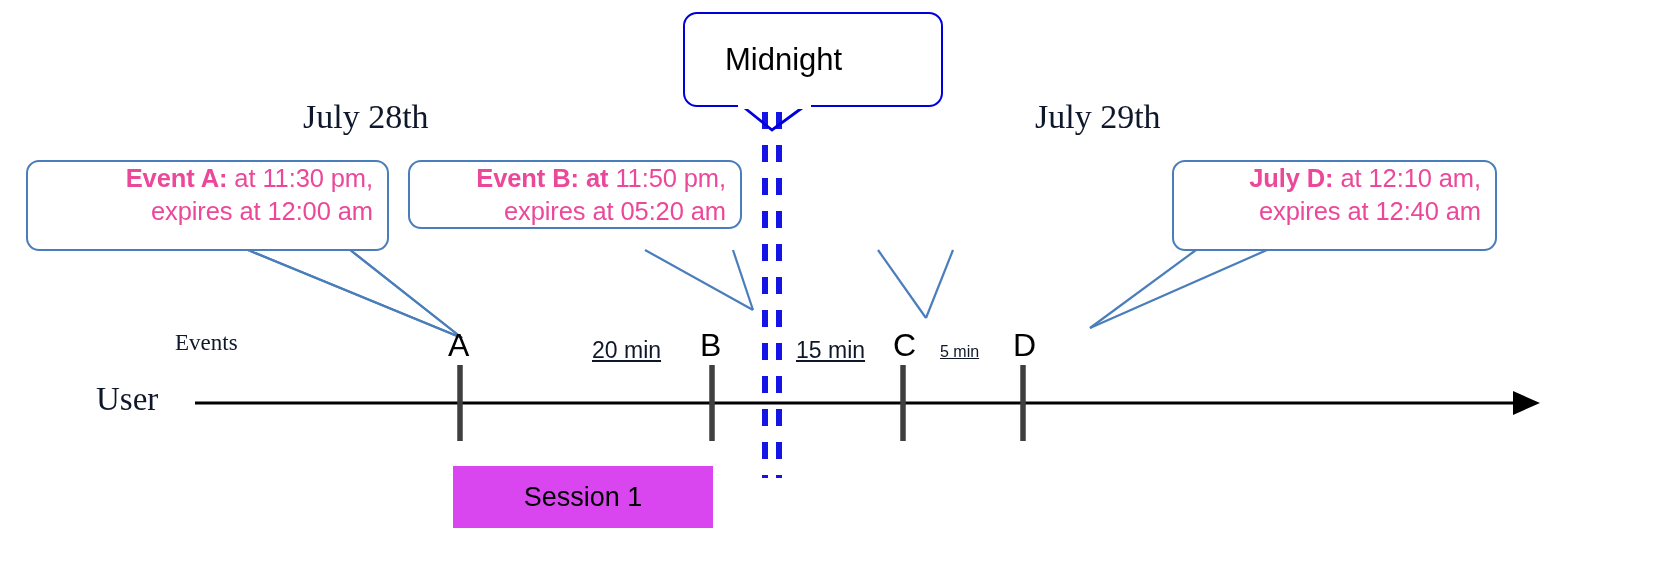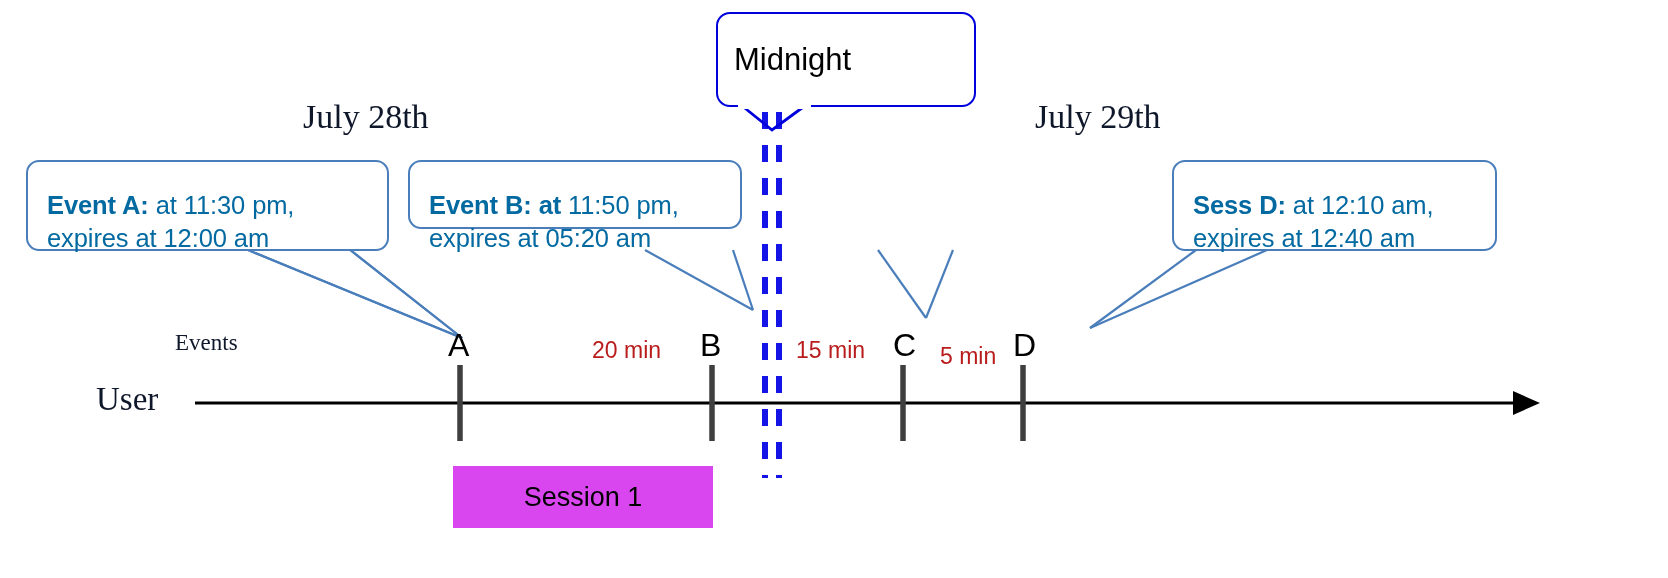--- a/index.html
+++ b/index.html
@@ -14,71 +14,72 @@
   #stage{position:absolute;left:0;top:0;width:1668px;height:578px;}
   .svg-layer{position:absolute;left:0;top:0;width:1668px;height:578px;pointer-events:none;}
 
   
   .callout{
     position:absolute;
     box-sizing:border-box;
     border:2.2px solid #4a7ebb;
     border-radius:13px;
     background:#ffffff;
-    color:#0369a1;
+    color:#ec4899;
     font-size:25.5px;
     line-height:1.30;
-    padding:27px 14px 6px 19px;
+    padding:0 14px 6px 19px;
     letter-spacing:-0.1px;
     white-space:nowrap;
     z-index:5;
+    text-align:right;
   }
   .callout b{font-weight:bold;}
 
   #cal-a{left:26px;  top:160px; width:363px; height:91px;}
   #cal-b{left:408px; top:160px; width:334px; height:69px;}
   #cal-c{left:812px; top:160px; width:335px; height:91px;}
   #cal-d{left:1172px;top:160px; width:325px; height:91px;}
 
   #cal-midnight{
     position:absolute;
-    left:716px; top:12px; width:260px; height:95px;
+    left:683px; top:12px; width:260px; height:95px;
     box-sizing:border-box;
     border:2.6px solid #0000dd;
     border-radius:14px;
     background:#ffffff;
     z-index:6;
     font-size:31px;
     color:#000;
     display:flex;align-items:center;
-    padding-left:16px;
+    padding-left:40px;
   }
   
   #midnight-tail-mask{
     position:absolute;left:738px;top:100px;width:73px;height:9px;
     background:#ffffff;z-index:7;
   }
 
   
   .lbl{position:absolute;color:#0f172a;white-space:nowrap;z-index:4;font-family:Liberation Serif, serif;}
   #date-left  {left:303px; top:98px;  font-size:34px;}
   #date-right {left:1035px;top:98px;  font-size:34px;}
   #lbl-user   {left:96px; top:381px; font-size:33px;}
   #lbl-events {left:175px; top:330px; font-size:23px;}
 
   .evt-letter{position:absolute;font-size:32px;color:#000;z-index:4;}
   #L-A{left:448px; top:327px;}
   #L-B{left:700px; top:327px;}
   #L-C{left:893px; top:327px;}
   #L-D{left:1013px;top:327px;}
 
-  .gap{position:absolute;font-size:23px;color:#b91c1c;z-index:4;}
+  .gap{position:absolute;font-size:23px;color:#0f172a;z-index:4;text-decoration:underline;}
   #G1{left:592px; top:337px;}
   #G2{left:796px; top:337px;}
-  #G3{left:940px; top:343px; font-size:23px;}
+  #G3{left:940px; top:343px; font-size:16px;}
 
   
   .session{
     position:absolute;
     background:#d946ef;
     color:#000;
     display:flex;align-items:center;justify-content:center;
     font-size:27px;
     z-index:3;
   }
@@ -152,21 +153,21 @@
     <div>expires at 12:00 am</div>
   </div>
 
   <div class="callout" id="cal-b">
     <div><b>Event B:</b><b> at</b><span> 11:50 pm,</span></div>
     <div>expires at 05:20 am</div>
   </div>
 
 
   <div class="callout" id="cal-d">
-    <div><b>Sess D:</b><b></b><span>  at 12:10 am,</span></div>
+    <div><b>July D:</b><b></b><span>  at 12:10 am,</span></div>
     <div>expires at 12:40 am</div>
   </div>
 
   <div class="lbl" id="lbl-user">User</div>
   <div class="lbl" id="lbl-events">Events</div>
 
   <div class="evt-letter" id="L-A">A</div>
   <div class="evt-letter" id="L-B">B</div>
   <div class="evt-letter" id="L-C">C</div>
   <div class="evt-letter" id="L-D">D</div>

